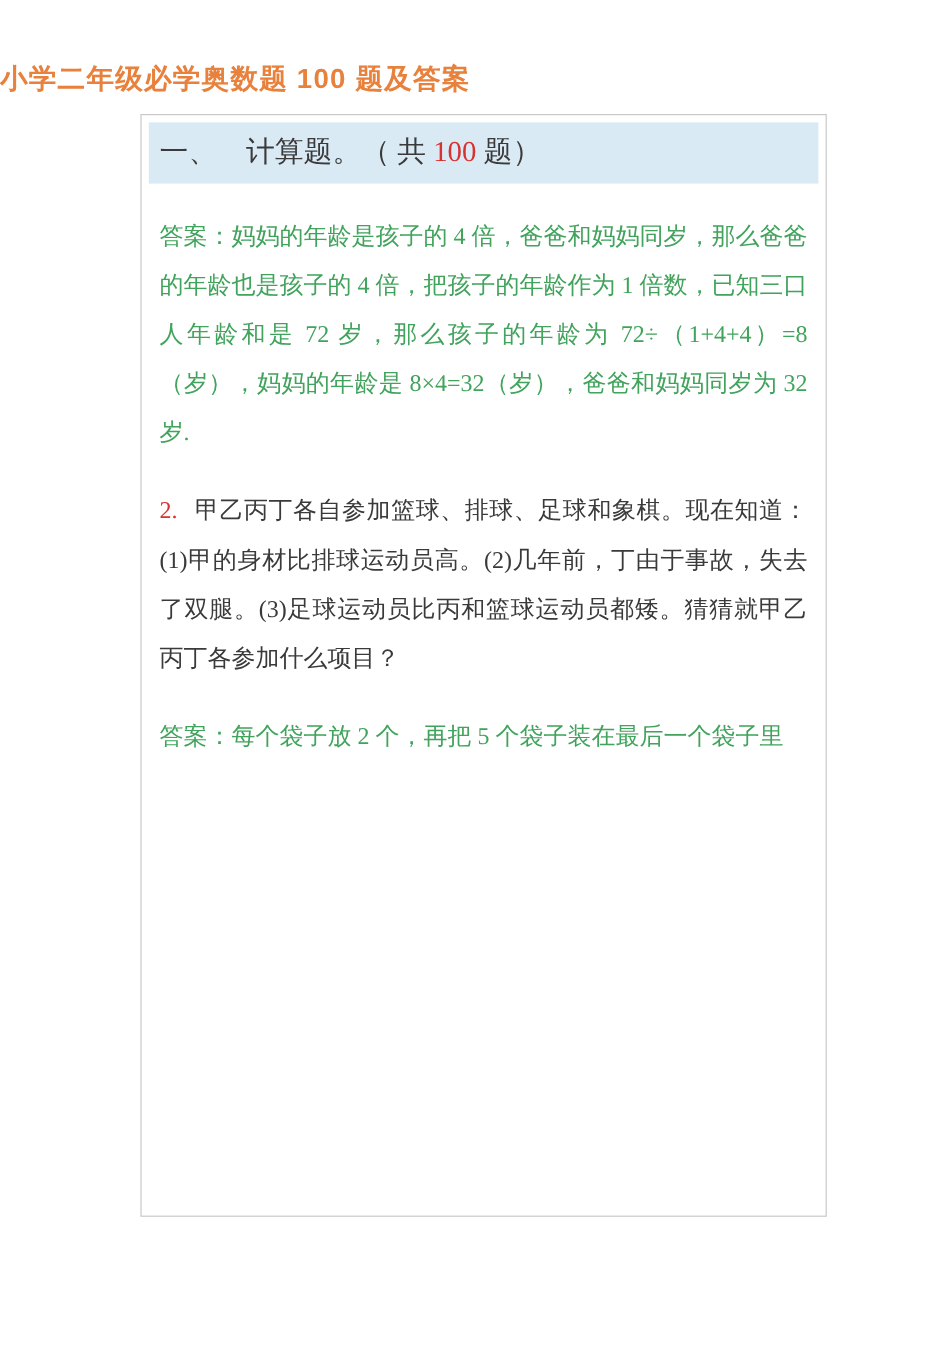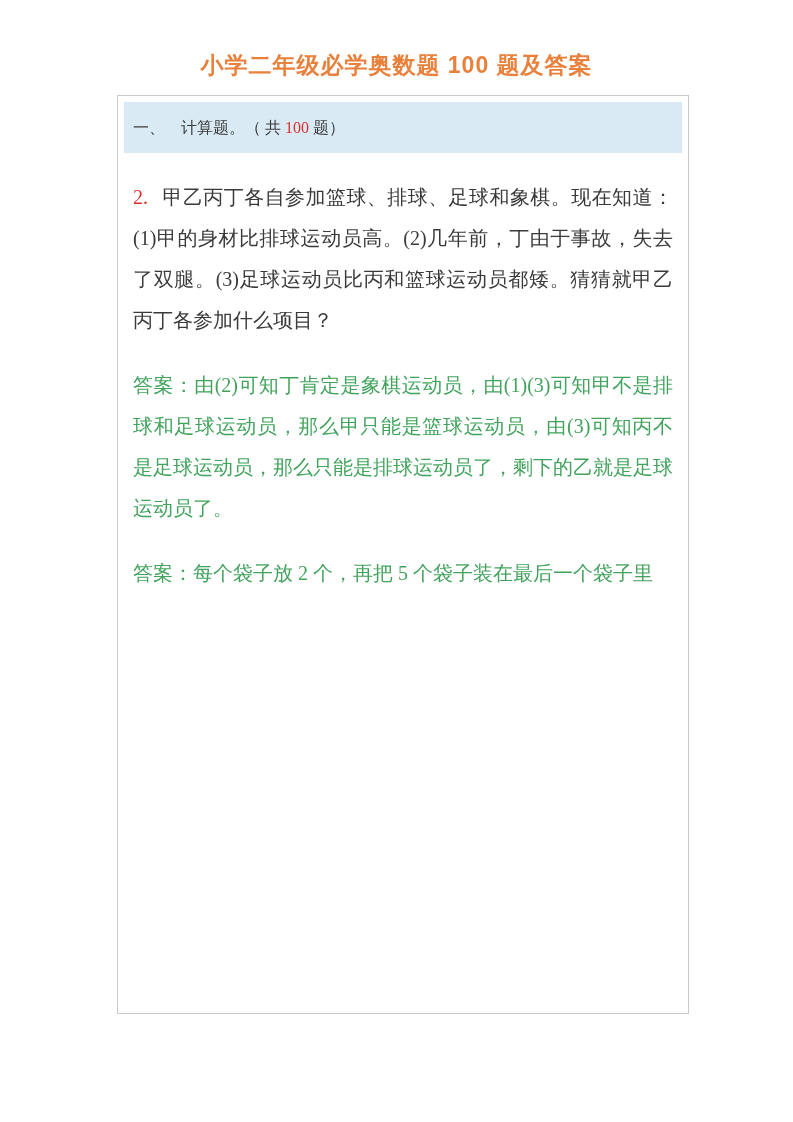--- a/index.html
+++ b/index.html
@@ -8,21 +8,21 @@
     height: 1122px;
     background: #ffffff;
     position: relative;
     font-family: "Liberation Serif", "DejaVu Serif", serif;
   }
   .page-title {
     position: absolute;
     top: 50px;
     left: 0;
     width: 100%;
-    text-align: center;
+    text-align: left;
     font-family: "Liberation Sans", "DejaVu Sans", sans-serif;
     font-weight: bold;
     font-size: 23px;
     color: #E8813C;
     letter-spacing: 1px;
   }
   .content-box {
     position: absolute;
     left: 117px;
     top: 95px;
@@ -31,21 +31,21 @@
     box-sizing: border-box;
     border: 1px solid #c9c9c9;
     background: #ffffff;
     padding: 6px;
     overflow: hidden;
   }
   .section-band {
     background: #DAEAF5;
     height: 51px;
     line-height: 51px;
-    font-size: 16px;
+    font-size: 24px;
     color: #3a3a3a;
     padding-left: 9px;
   }
   .para {
     font-size: 20px;
     line-height: 41px;
     text-align: justify;
     margin: 24px 9px 0 9px;
     color: #3a3a3a;
     word-break: break-all;
@@ -61,21 +61,21 @@
 <body>
 
 <div class="page-title">小学二年级必学奥数题 100 题及答案</div>
 
 <div class="content-box">
 
   <div class="section-band">
     <span>一、　计算题。（ 共 </span><span class="count-red">100</span><span> 题）</span>
   </div>
 
+  <p class="para answer">答案：妈妈的年龄是孩子的 4 倍，爸爸和妈妈同岁，那么爸爸的年龄也是孩子的 4 倍，把孩子的年龄作为 1 倍数，已知三口人年龄和是 72 岁，那么孩子的年龄为 72÷（1+4+4）=8（岁），妈妈的年龄是 8×4=32（岁），爸爸和妈妈同岁为 32 岁.</p>
 
   <p class="para">
     <span class="q-num">2.</span><span>甲乙丙丁各自参加篮球、排球、足球和象棋。现在知道：(1)甲的身材比排球运动员高。(2)几年前，丁由于事故，失去了双腿。(3)足球运动员比丙和篮球运动员都矮。猜猜就甲乙丙丁各参加什么项目？</span>
   </p>
-  <p class="para answer">答案：由(2)可知丁肯定是象棋运动员，由(1)(3)可知甲不是排球和足球运动员，那么甲只能是篮球运动员，由(3)可知丙不是足球运动员，那么只能是排球运动员了，剩下的乙就是足球运动员了。</p>
 
   <p class="para answer">答案：每个袋子放 2 个，再把 5 个袋子装在最后一个袋子里</p>
 
 </div>
 
 </body></html>

